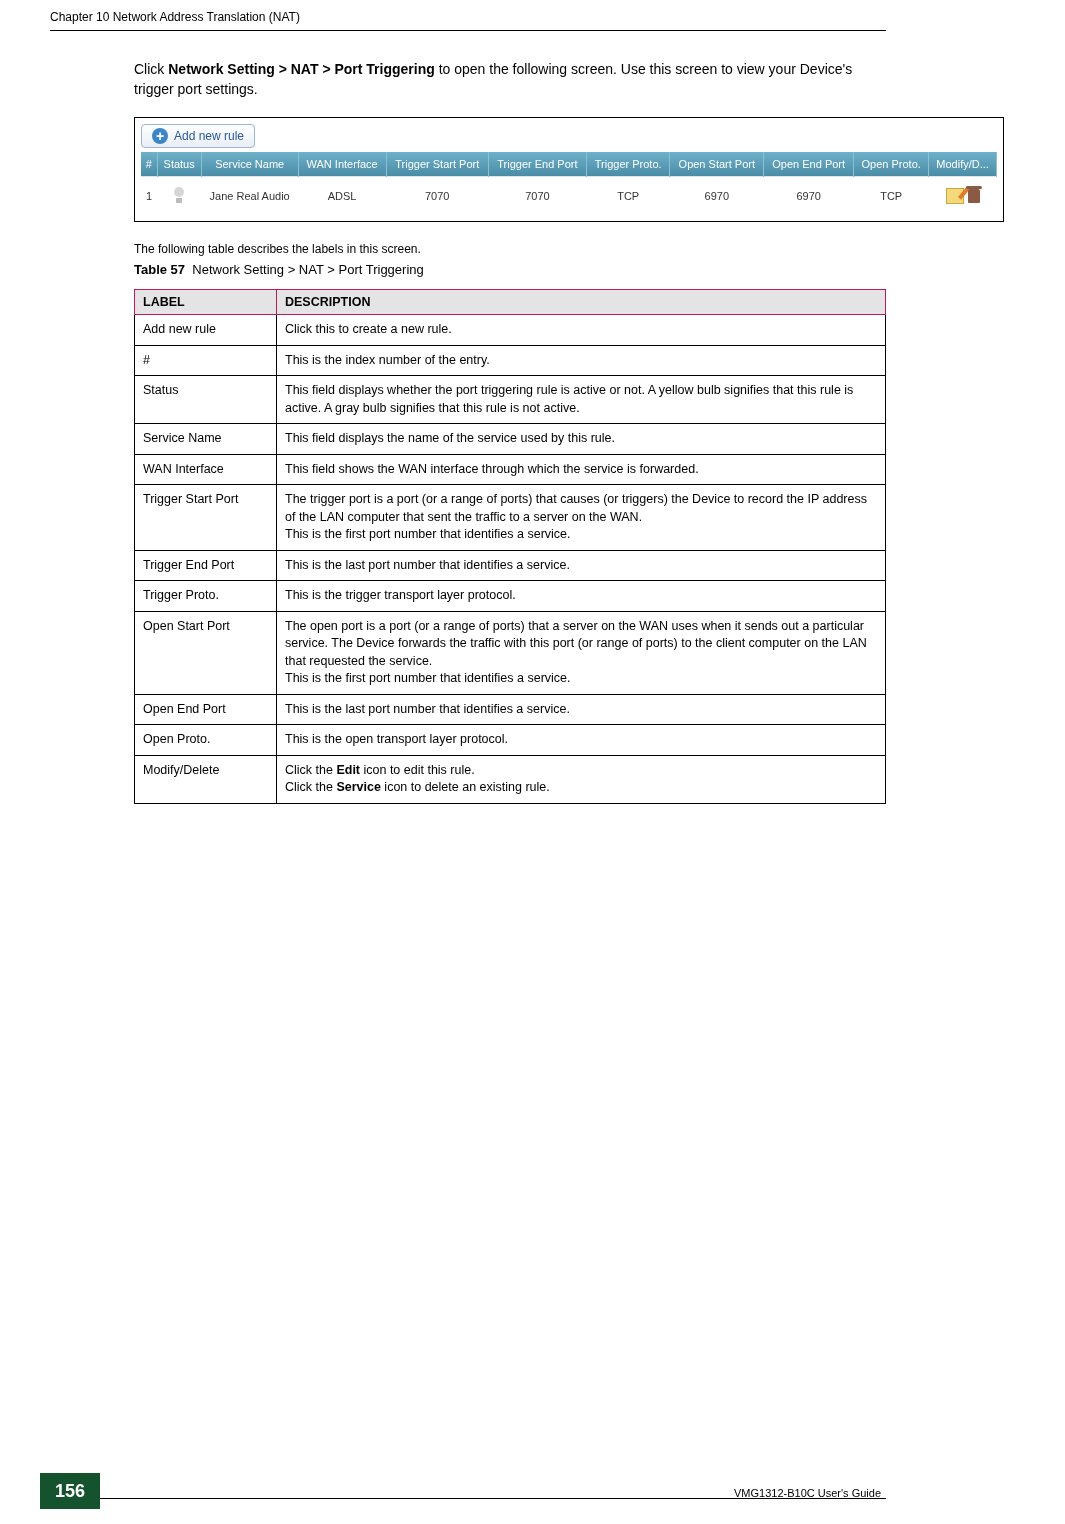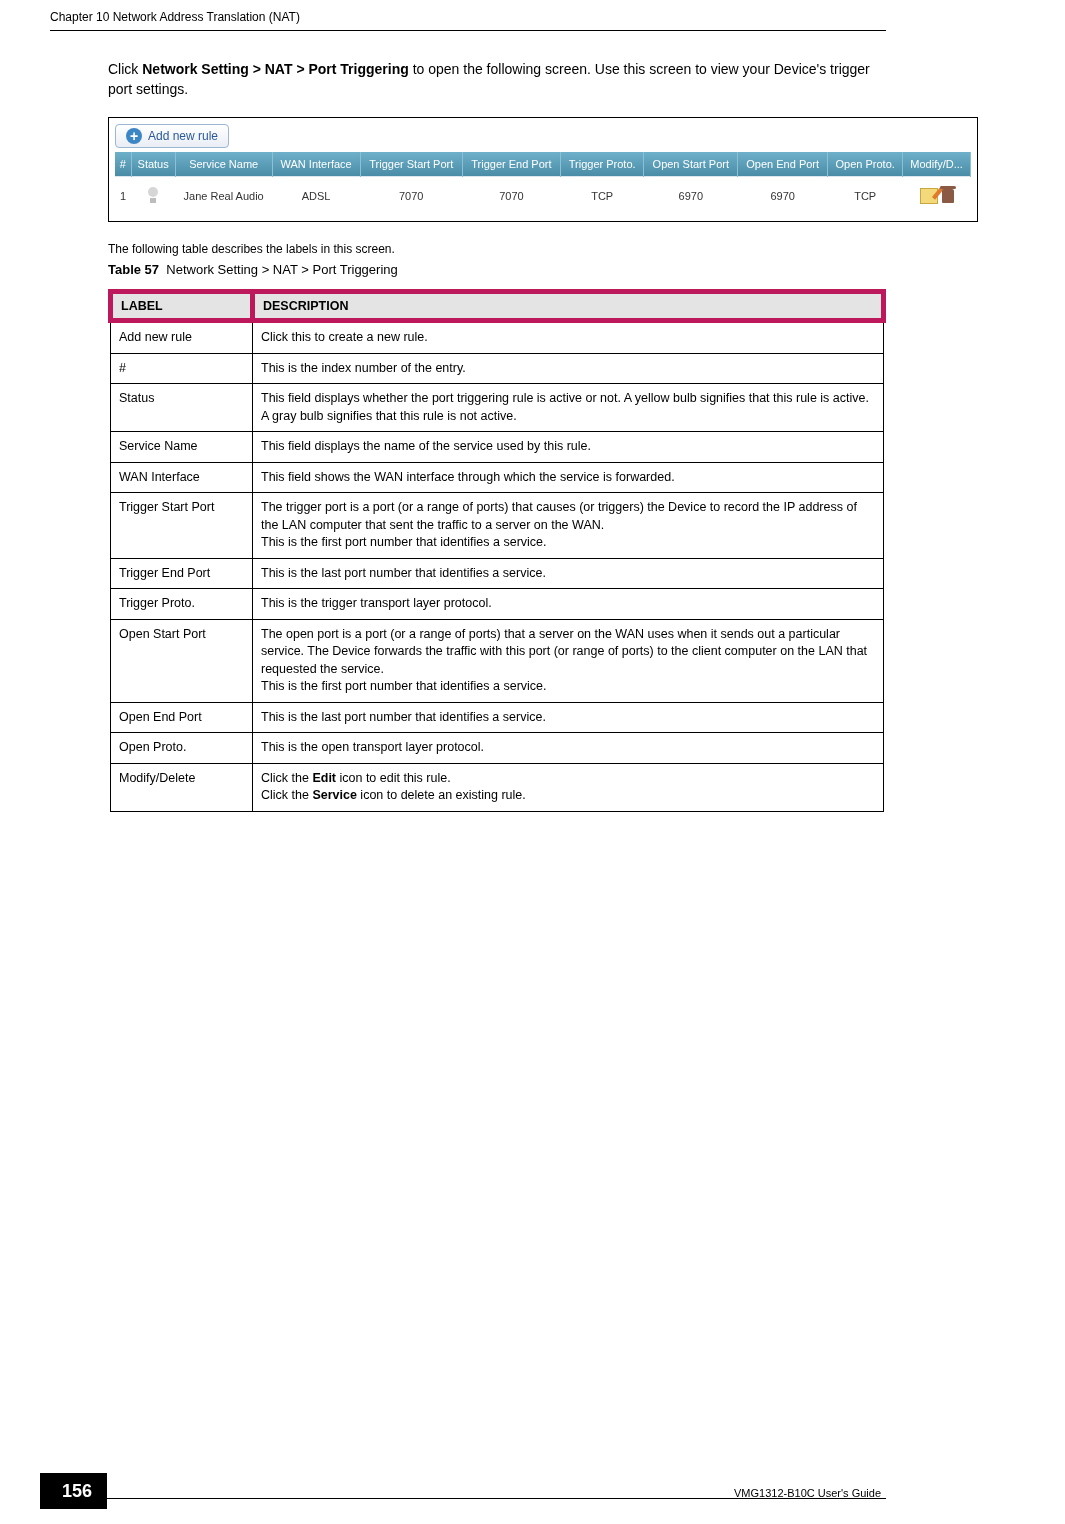--- a/index.html
+++ b/index.html
@@ -1,46 +1,46 @@
 <!DOCTYPE html>
 <html><head>
 <meta charset="utf-8">
 <style>
   html,body{margin:0;padding:0;background:#fff;font-family:Verdana,Arial,sans-serif;color:#000;}
   .page{width:936px;height:1524px;position:relative;box-sizing:border-box;}
   .chapter-title{position:absolute;top:10px;left:50px;font-size:12px;}
   .rule-top{position:absolute;top:30px;left:50px;right:50px;border-top:1px solid #000;}
-  .content{position:absolute;top:60px;left:108px;right:50px;}
+  .content{position:absolute;top:60px;left:134px;right:50px;}
   .intro{font-size:14px;line-height:1.4;margin-bottom:18px;}
   .fig-caption{font-size:13px;margin-bottom:6px;}
   .fig-caption b{font-weight:bold;}
   .screenshot{border:1px solid #000;background:#fff;padding:6px 6px 6px 6px;width:870px;box-sizing:border-box;margin-bottom:20px;}
   .add-btn{display:inline-flex;align-items:center;border:1px solid #9bb7d4;border-radius:4px;padding:3px 10px;background:linear-gradient(#fff,#e9eef5);font-size:12px;color:#2a5a9a;margin-bottom:4px;}
   .add-btn .dot{width:16px;height:16px;border-radius:50%;background:#3d86c6;color:#fff;display:inline-flex;align-items:center;justify-content:center;font-weight:bold;margin-right:6px;font-size:14px;line-height:1;}
   table.pt{width:100%;border-collapse:collapse;font-size:11px;}
   table.pt th{background:linear-gradient(#6eb0c9,#4a8ca5);color:#fff;padding:6px 4px;font-weight:normal;border-right:1px solid #8cc0d5;}
   table.pt td{padding:10px 4px;text-align:center;color:#333;border-top:1px solid #dbe6ee;}
   .bulb{width:12px;height:16px;display:inline-block;position:relative;}
   .bulb:before{content:"";position:absolute;top:0;left:1px;width:10px;height:10px;border-radius:50%;background:#d6d6d6;}
   .bulb:after{content:"";position:absolute;bottom:0;left:3px;width:6px;height:5px;background:#bdbdbd;}
   .edit-icon,.del-icon{display:inline-block;vertical-align:middle;}
   .edit-icon{width:16px;height:14px;background:#f4d97a;border:1px solid #c7a83e;position:relative;margin-right:4px;}
   .edit-icon:after{content:"";position:absolute;right:-3px;top:-3px;width:4px;height:14px;background:#e07b2a;transform:rotate(40deg);}
   .del-icon{width:12px;height:14px;background:#8a5a45;border-radius:2px 2px 1px 1px;position:relative;}
   .del-icon:before{content:"";position:absolute;top:-3px;left:-2px;right:-2px;height:3px;background:#8a5a45;border-radius:2px;}
   .tbl-intro{font-size:12px;margin-bottom:6px;}
   .tbl-caption{font-size:13px;margin-bottom:12px;}
   table.desc{width:100%;border-collapse:collapse;font-size:12.5px;}
-  table.desc th{background:#e4e4e4;border:5px solid #be185d;padding:5px 8px;text-align:left;font-weight:bold;}
+  table.desc th{background:#e4e4e4;border:1px solid #be185d;padding:5px 8px;text-align:left;font-weight:bold;}
   table.desc td{border:1px solid #000;padding:6px 8px;vertical-align:top;line-height:1.4;}
   table.desc td.lbl{width:125px;}
   .desc-sub{}
   .footer{position:absolute;bottom:25px;left:0;right:0;}
   .footer .rule{border-top:1px solid #000;margin:0 50px 0 100px;}
-  .pgnum{position:absolute;bottom:15px;left:40px;width:60px;height:36px;background:#000000;color:#fff;display:flex;align-items:center;justify-content:center;font-size:18px;font-weight:bold;padding-left:7px;}
+  .pgnum{position:absolute;bottom:15px;left:40px;width:60px;height:36px;background:#14532d;color:#fff;display:flex;align-items:center;justify-content:center;font-size:18px;font-weight:bold;}
   .guide{position:absolute;bottom:25px;right:55px;font-size:11px;text-decoration:underline;}
 </style>
 </head>
 <body>
 
 <div class="page">
   <div class="chapter-title">Chapter 10 Network Address Translation (NAT)</div>
   <div class="rule-top"></div>
 
   <div class="content">

